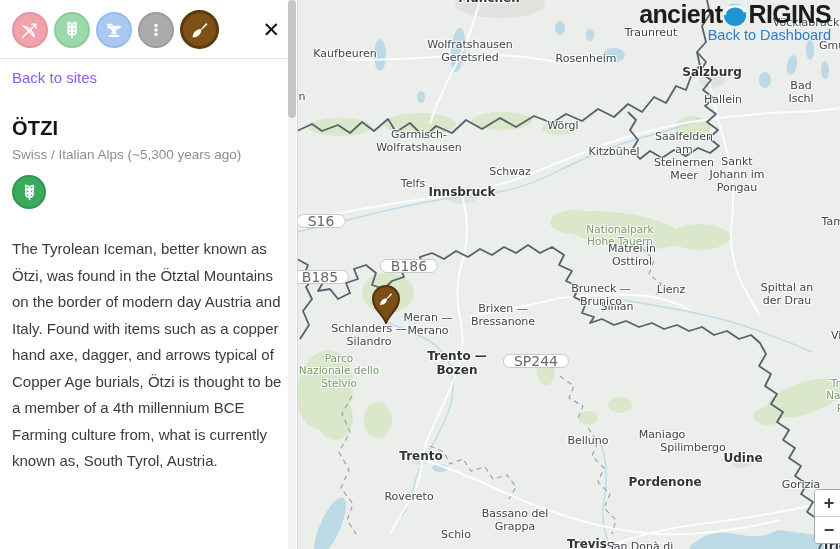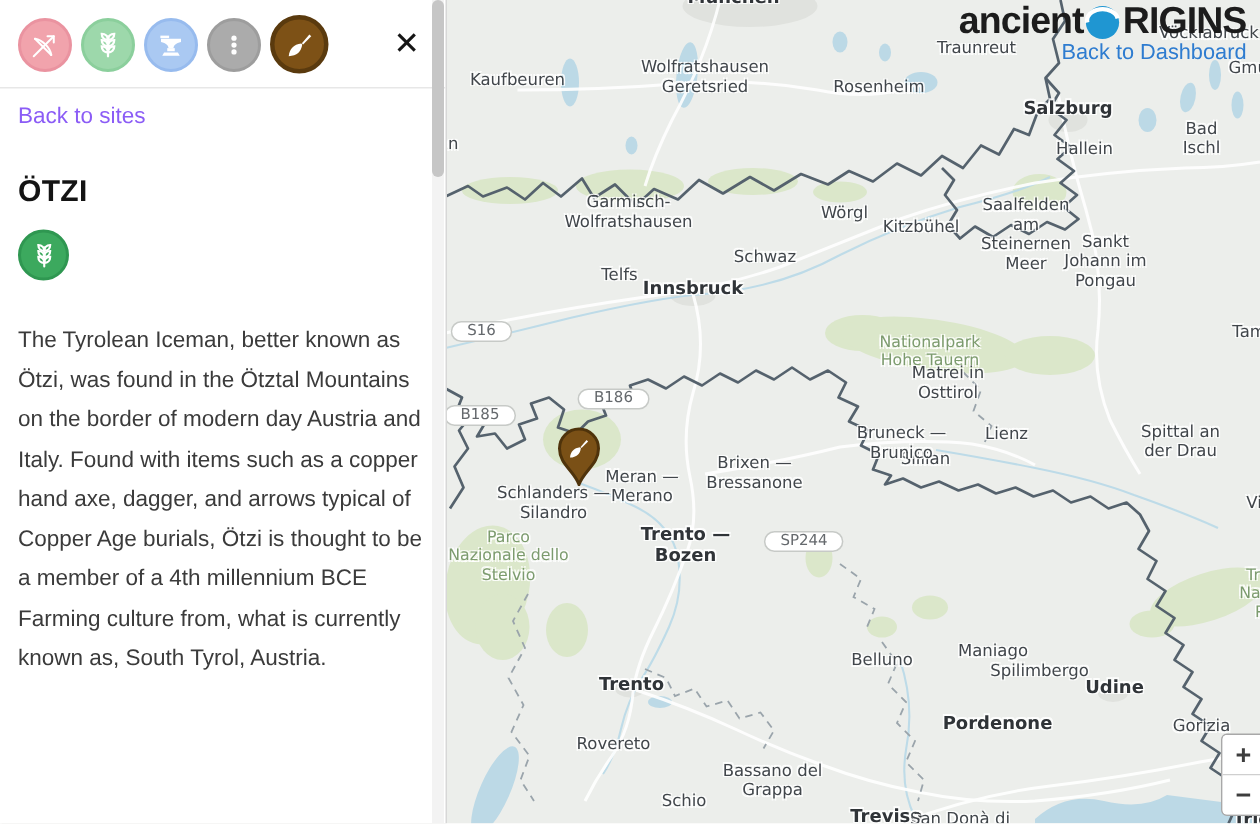--- a/index.html
+++ b/index.html
@@ -7,21 +7,21 @@
 
   
   .map{position:absolute;inset:0;background:#eceeeb;overflow:hidden;}
   .map-svg{position:absolute;left:0;top:0;z-index:1;}
   .map-label{position:absolute;z-index:3;transform:translate(-50%,-50%);font-family:"DejaVu Sans",sans-serif;
     font-size:11px;color:#41464b;line-height:1.18;text-align:center;white-space:pre-line;
     text-shadow:-1px -1px 0 rgba(255,255,255,.85),1px -1px 0 rgba(255,255,255,.85),-1px 1px 0 rgba(255,255,255,.85),1px 1px 0 rgba(255,255,255,.85);}
   .map-label.city{font-weight:700;font-size:12px;color:#303438;}
   .map-label.park{color:#7c9b6e;font-size:10.5px;}
   .badge{position:absolute;z-index:4;transform:translate(-50%,-50%);font-family:"DejaVu Sans",sans-serif;
-    font-size:10px;color:#65696d;background:#fff;border:1px solid #c7cac7;border-radius:7px;padding:0 10px;line-height:12px;}
+    font-size:14px;color:#65696d;background:#fff;border:1px solid #c7cac7;border-radius:7px;padding:0 10px;line-height:12px;}
   .marker{position:absolute;z-index:5;width:32px;height:40px;transform:translate(-50%,-100%);}
 
   .brand{position:absolute;right:9px;top:2px;z-index:6;text-align:right;}
   .logoline{display:flex;align-items:center;justify-content:flex-end;font-weight:700;font-size:25px;
     color:#1c1c1c;letter-spacing:-0.6px;line-height:1;}
   .logoline .logo-o{display:inline-block;width:24px;height:24px;margin:0 1px;}
   .dash-link{font-size:14.5px;color:#2e7cd0;margin-top:0;cursor:pointer;}
 
   .zoomctl{position:absolute;left:814px;top:489px;width:28px;z-index:6;background:#fff;
     border:1px solid #a8a8a8;border-radius:4px;overflow:hidden;}
@@ -142,21 +142,21 @@
 Geretsried</div>
         <div class="map-label" style="left: 586px; top: 59px;">Rosenheim</div>
         <div class="map-label" style="left: 651px; top: 33px;">Traunreut</div>
         <div class="map-label" style="left: 806px; top: 23px;">Vöcklabruck</div>
         <div class="map-label" style="left: 846px; top: 46px;">Gmunden</div>
         <div class="map-label city" style="left: 712px; top: 72px;">Salzburg</div>
         <div class="map-label" style="left: 723px; top: 100px;">Hallein</div>
         <div class="map-label" style="left: 801px; top: 93px;">Bad Ischl</div>
         <div class="map-label" style="left: 419px; top: 142px;">Garmisch-
 Wolfratshausen</div>
-        <div class="map-label" style="left: 563px; top: 143px;">Wörgl</div>
+        <div class="map-label" style="left: 563px; top: 126px;">Wörgl</div>
         <div class="map-label" style="left: 614px; top: 152px;">Kitzbühel</div>
         <div class="map-label" style="left: 510px; top: 172px;">Schwaz</div>
         <div class="map-label" style="left: 413px; top: 184px;">Telfs</div>
         <div class="map-label city" style="left: 462px; top: 192px;">Innsbruck</div>
         <div class="map-label" style="left: 684px; top: 157px;">Saalfelden
 am
 Steinernen
 Meer</div>
         <div class="map-label" style="left: 737px; top: 175px;">Sankt
 Johann im
@@ -282,20 +282,21 @@
           <svg viewBox="0 0 24 24" fill="#fff">
             <path d="M13.5 10.5 L19.5 3.5 L21 5 L14.5 11.5 Z"></path>
             <path d="M3 21 C3.5 15 7 11.5 13 10.8 L13.8 11.6 C13 17.5 9.5 20.5 3 21 Z"></path>
           </svg>
         </span>
         <span class="close-x">✕</span>
     </div>
 
     <div class="back-link">Back to sites</div>
     <div class="site-title">ÖTZI</div>
+    <div class="site-sub">Swiss / Italian Alps (~5,300 years ago)</div>
 
     <div class="cat-icon">
       <svg viewBox="0 0 24 24">
         <g stroke="#fff" stroke-width="1.8" fill="none" stroke-linecap="round">
           <path d="M12 21V5"></path>
           <path d="M12 8 C9 8 7 6 7 3 C10 3 12 5 12 8"></path>
             <path d="M12 8 C15 8 17 6 17 3 C14 3 12 5 12 8"></path>
           <path d="M12 13 C9 13 7 11 7 8 C10 8 12 10 12 13"></path>
             <path d="M12 13 C15 13 17 11 17 8 C14 8 12 10 12 13"></path>
           <path d="M12 18 C9 18 7 16 7 13 C10 13 12 15 12 18"></path>

